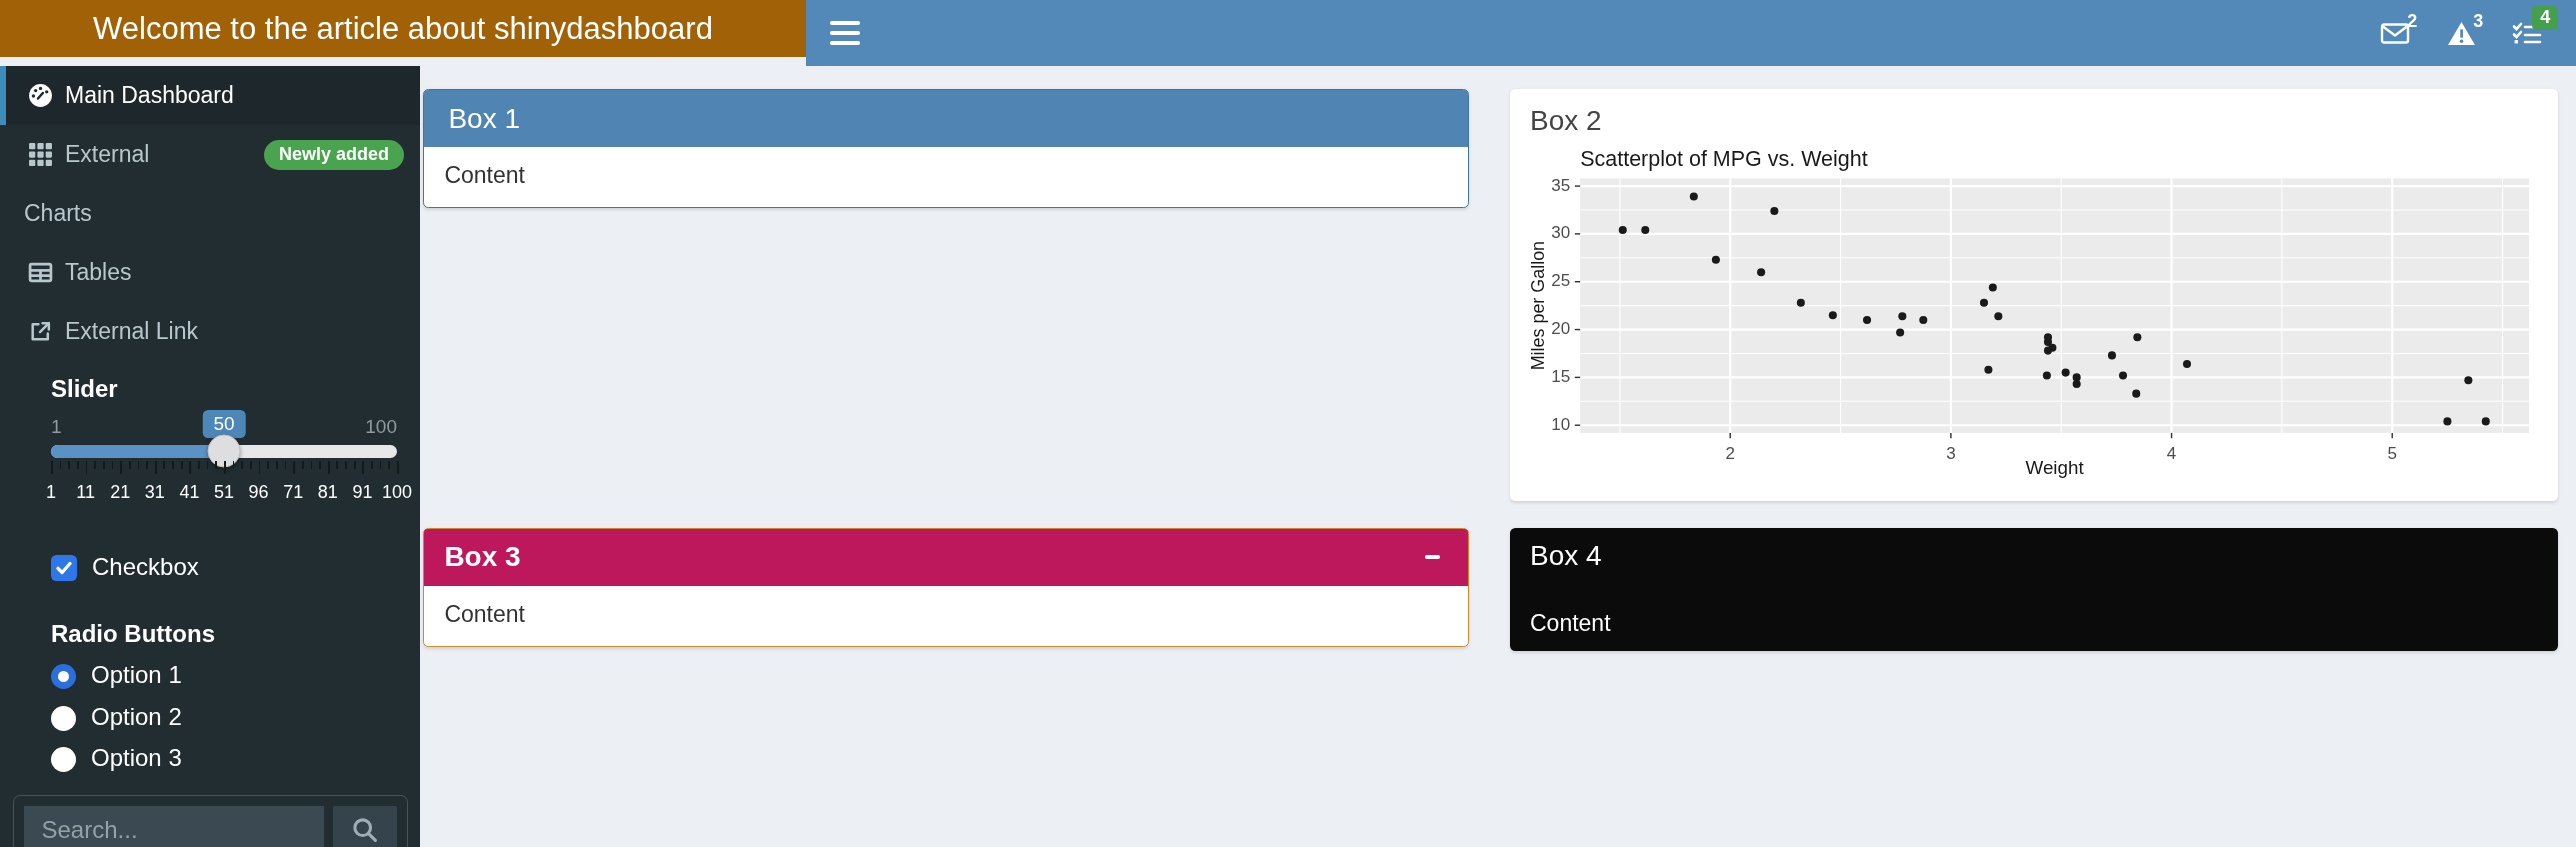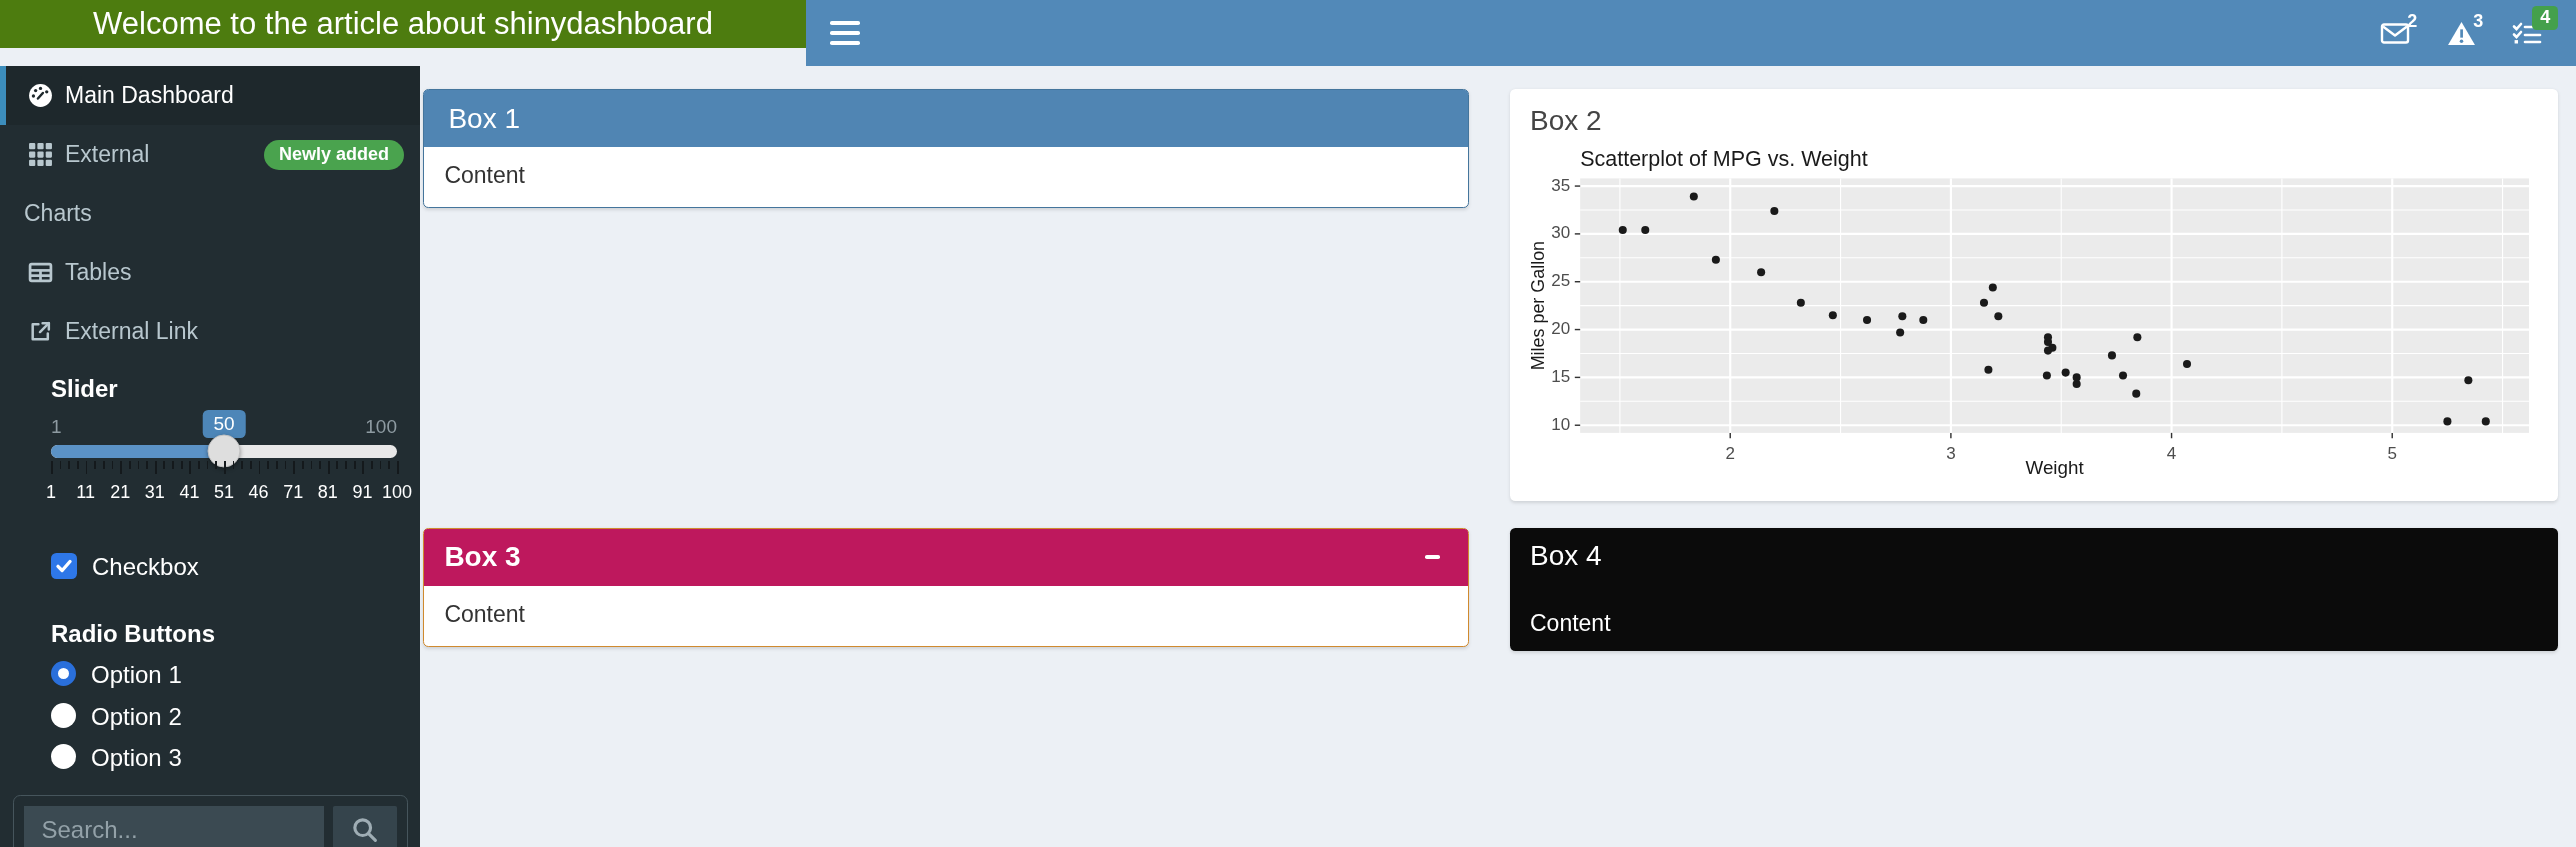--- a/index.html
+++ b/index.html
@@ -1,21 +1,21 @@
 <!DOCTYPE html>
 <html style="font-size:14.3px"><head>
 <meta charset="utf-8">
 <style>
   * { box-sizing: border-box; margin: 0; padding: 0; }
   html, body { width: 2576px; height: 847px; overflow: hidden;
     font-family: "Liberation Sans", sans-serif; background: #ecf0f5; }
 
   
   .header { position: absolute; top: 0; left: 0; width: 2576px; height: 66px; display: flex; }
-  .logo { width: 806px; height: 48px; background: #4d7c0f; color: #fff;
+  .logo { width: 806px; height: 57px; background: #a16207; color: #fff;
     display: flex; align-items: center; justify-content: center; font-size: 31px; font-weight: 400; }
   .navbar { flex: 1; background: #5289b8; display: flex; align-items: center; }
   .hamburger { width: 77px; height: 66px; display: flex; flex-direction: column;
     align-items: center; justify-content: center; gap: 5.4px; cursor: pointer; }
   .hamburger span { width: 30px; height: 4.5px; background: #fff; border-radius: 1.8px; }
   .nav-right { margin-left: auto; display: flex; align-items: center; padding-right: 16px; }
   .nav-icon { position: relative; width: 66px; height: 66px; display: flex;
     align-items: center; justify-content: center; cursor: pointer; }
   .sup-count { position: absolute; top: 10.7px; right: 10.7px; color: #fff;
     font-size: 18px; font-weight: bold; }
@@ -48,21 +48,21 @@
   .irs-handle { position: absolute; top: 50%; transform: translate(-50%,-50%); width: 33px;
     height: 33px; border-radius: 50%; background: #dedede; border: 1.8px solid #c2c2c2;
     box-shadow: 0 1.8px 4.5px rgba(0,0,0,.35); cursor: grab; }
   .irs-grid { position: relative; height: 54px; margin-top: 2.7px; }
   .irs-grid .tick { position: absolute; top: 0; width: 1.8px; height: 8px; background: #14191c; }
   .irs-grid .tick.major { height: 13.4px; }
   .irs-grid .gridlab { position: absolute; top: 21.5px; transform: translateX(-50%);
     color: #fff; font-size: 18px; }
 
   
-  .check-row, .radio-row { display: flex; align-items: flex-start; gap: 15px; color: #fff;
+  .check-row, .radio-row { display: flex; align-items: flex-end; gap: 15px; color: #fff;
     font-size: 24px; cursor: pointer; }
   .check-row { margin-top: 38px; }
   .cb { width: 26px; height: 26px; background: #2e77e8; border-radius: 5.4px;
     display: flex; align-items: center; justify-content: center; }
   .radio-row { margin-top: 13.4px; }
   .radio { width: 25px; height: 25px; border-radius: 50%; background: #fff; }
   .radio.selected { border: 7.2px solid #2a6fdb; background: #fff; }
   .radios-heading { margin-top: 39px; }
 
   
@@ -252,21 +252,21 @@
           <div class="tick" style="left: 92.5%;"></div>
           <div class="tick" style="left: 95%;"></div>
           <div class="tick" style="left: 97.5%;"></div>
           <div class="tick major" style="left: 100%;"></div>
           <span class="gridlab" style="left: 0%;">1</span>
           <span class="gridlab" style="left: 10%;">11</span>
           <span class="gridlab" style="left: 20%;">21</span>
           <span class="gridlab" style="left: 30%;">31</span>
           <span class="gridlab" style="left: 40%;">41</span>
           <span class="gridlab" style="left: 50%;">51</span>
-          <span class="gridlab" style="left: 60%;">46</span>
+          <span class="gridlab" style="left: 60%;">96</span>
           <span class="gridlab" style="left: 70%;">71</span>
           <span class="gridlab" style="left: 80%;">81</span>
           <span class="gridlab" style="left: 90%;">91</span>
           <span class="gridlab" style="left: 100%;">100</span>
         </div>
     </div>
 
     <div class="check-row">
       <span class="cb">
         <svg viewBox="0 0 24 24" width="18" height="18" fill="none" stroke="#fff" stroke-width="4.5" stroke-linecap="round" stroke-linejoin="round">

